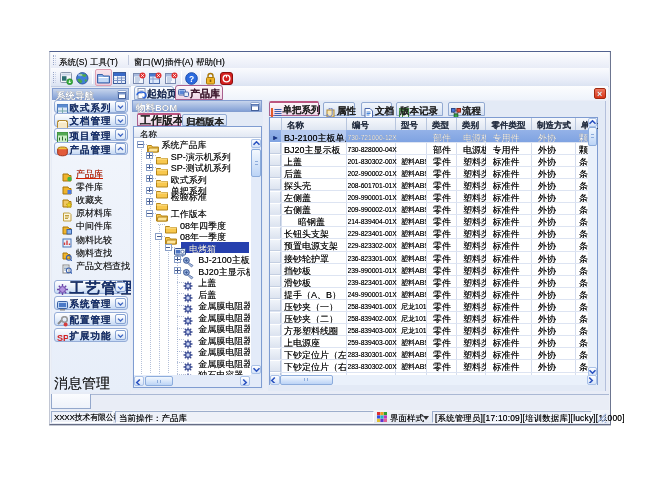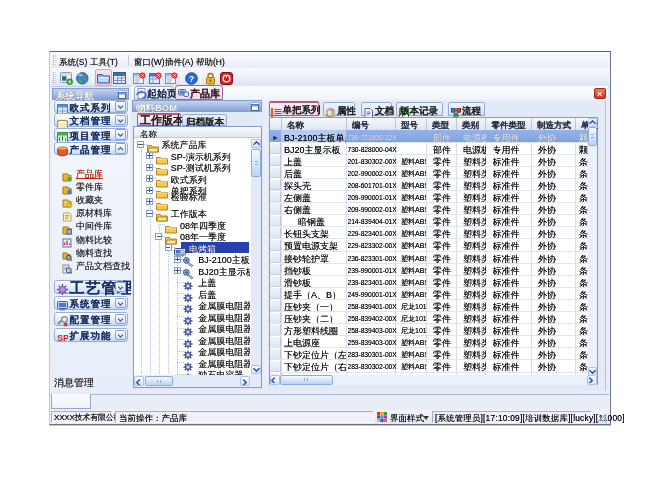--- a/index.html
+++ b/index.html
@@ -768,21 +768,21 @@
   </svg>
 <div class="ab" style="left:587px;top:375px;width:9.5px;height:9.5px;background:linear-gradient(#fefeff,#d4e2f8);border:1px solid #aac2e8;border-radius:2px"></div>
 <svg class="ab" style="left:587.25px;top:376.25px" width="9" height="7" viewBox="0 0 9 7">
     <path d="M2.2 1.5l3 3-3 3" stroke="#2a52c0" stroke-width="1.6" fill="none"></path>
   </svg>
 <div class="ab" style="left:280px;top:375px;width:53px;height:9.5px;background:linear-gradient(#f3f8fe,#bcd4f6);border:1px solid #8cacdc;border-radius:2px"></div>
 <div class="ab" style="left:304.0px;top:378.25px;width:1.4px;height:3px;background:#8cacdc"></div>
 <div class="ab" style="left:307.0px;top:378.25px;width:1.4px;height:3px;background:#8cacdc"></div>
 <div class="ab" style="left:51px;top:394px;width:558px;height:16px;background:#e9edf6;border-top:1px solid #aab8d4"></div>
 <div class="ab" style="left:51px;top:394px;width:40px;height:15px;background:linear-gradient(#fbfcfe,#eef2fa);border:1px solid #94a8cc;border-top:0"></div>
-<div class="tx" style="left:54px;top:378px;color:#222;font-size:10px">消息管理</div>
+<div class="tx" style="left:54px;top:378px;color:#222;font-size:14px">消息管理</div>
 <div class="ab" style="left:51px;top:410px;width:558px;height:13.5px;background:linear-gradient(#f2f4f9,#e3e8f2)"></div>
 <div class="ab" style="left:51px;top:411px;width:62px;height:12px;background:#eef1f8;border:1px solid #c8d0e0;border-top-color:#9daecc;border-left-color:#9daecc;border-bottom-color:#fff;border-right-color:#fff"></div>
 <div class="tx" style="left:54px;top:412.5px;color:#000;font-size:8px;letter-spacing:-0.2px">XXXX技术有限公司</div>
 <div class="ab" style="left:115px;top:411px;width:259px;height:12px;background:#eef1f8;border:1px solid #c8d0e0;border-top-color:#9daecc;border-left-color:#9daecc;border-bottom-color:#fff;border-right-color:#fff"></div>
 <div class="tx" style="left:119px;top:412.5px;color:#000;font-size:8.5px">当前操作：产品库</div>
 <svg class="ab" style="left:377px;top:412px" width="10" height="10" viewBox="0 0 10 10">
     <rect width="3.2" height="3.2" fill="#e03030"></rect>
     <rect x="3.4" width="3.2" height="3.2" fill="#f0a020"></rect>
     <rect x="6.8" width="3.2" height="3.2" fill="#30a030"></rect>
     <rect y="3.4" width="3.2" height="3.2" fill="#3050e0"></rect>

